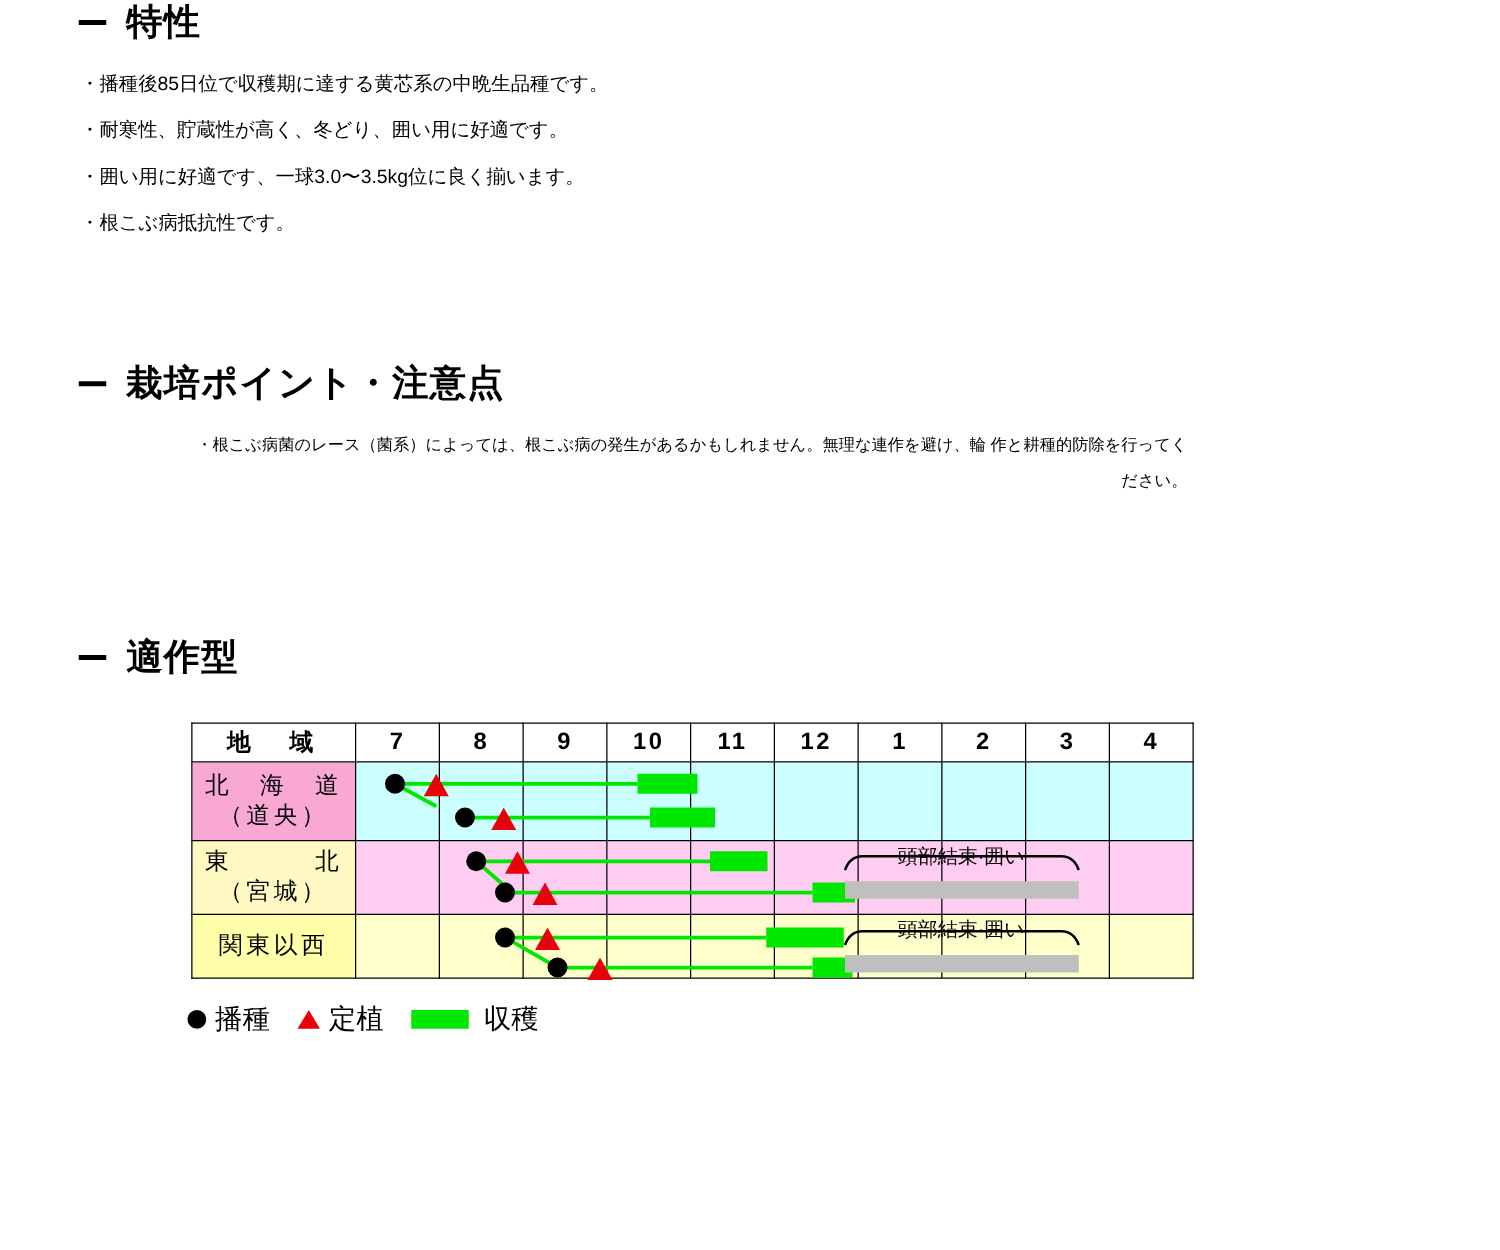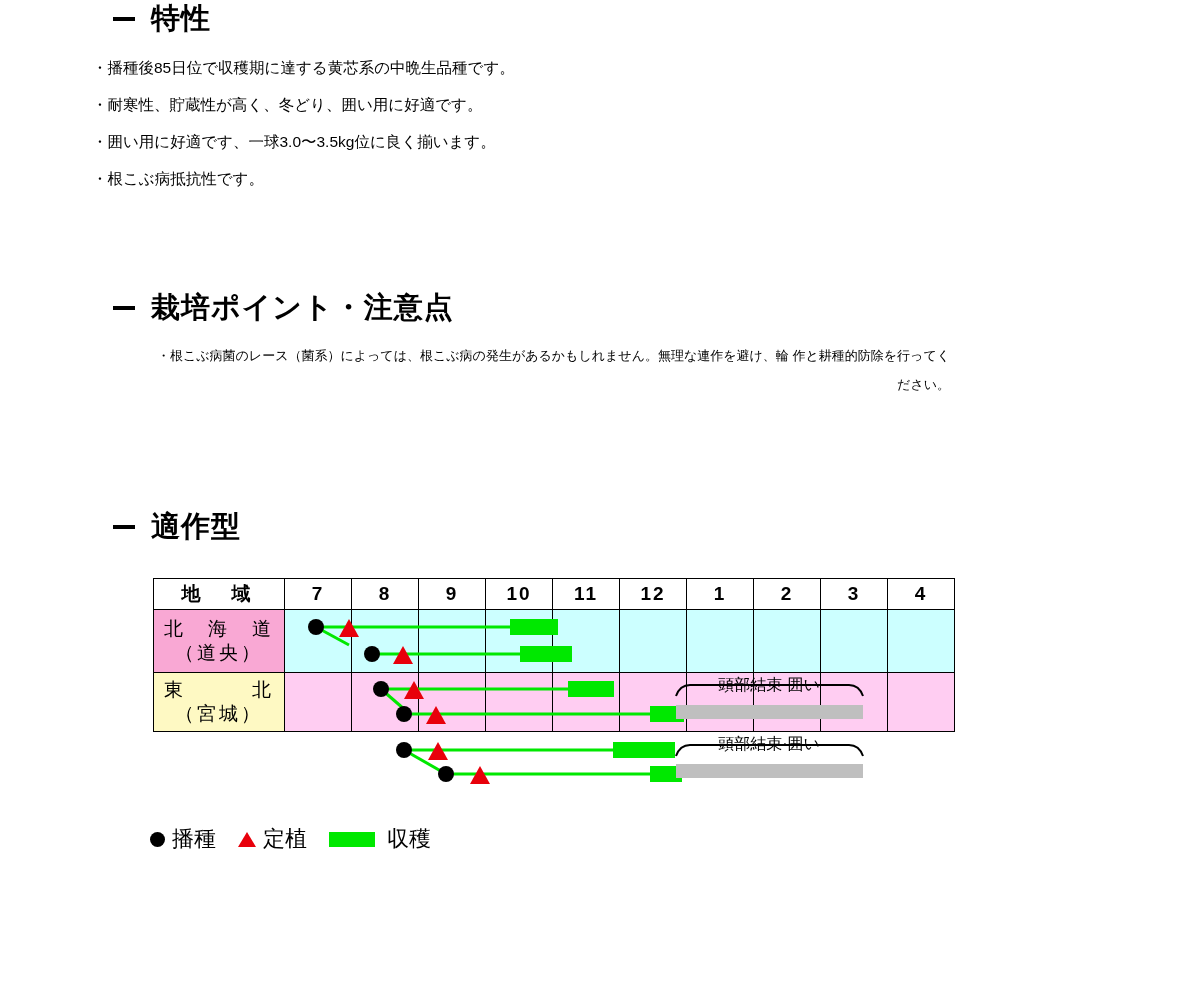--- a/index.html
+++ b/index.html
@@ -35,25 +35,25 @@
     background: #000;
     margin-right: 16px;
     position: relative;
     top: -7px;
   }
   .heading-text {
     font-size: 29px;
     letter-spacing: 1px;
     line-height: 1;
   }
-  .h-indent { padding-left: 113px; }
+  .h-indent { padding-left: 63px; }
 
   
   .bullets {
-    padding-left: 92px;
+    padding-left: 64px;
     font-size: 15.5px;
     font-family: "Liberation Sans", sans-serif;
   }
   .bullets .line {
     margin: 0 0 20px 0;
     line-height: 1.1;
   }
   .note {
     padding-left: 151px;
     padding-right: 250px;
@@ -119,21 +119,20 @@
 
   
   .legend {
     position: absolute;
     left: 150px;
     top: 800px;
     display: flex;
     align-items: center;
     font-size: 22px;
     font-family: "Liberation Sans", sans-serif;
-    margin-top: 24px;
   }
   .legend .item { display: flex; align-items: center; margin-right: 22px; }
   .dot {
     width: 15px; height: 15px; border-radius: 50%;
     background: #000; margin-right: 7px;
   }
   .tri {
     width: 0; height: 0;
     border-left: 9px solid transparent;
     border-right: 9px solid transparent;
@@ -235,20 +234,35 @@
         <td class="pink"></td>
         <td class="pink"></td>
         <td class="pink"></td>
         <td class="pink"></td>
         <td class="pink"></td>
         <td class="pink"></td>
         <td class="pink"></td>
         <td class="pink"></td>
         <td class="pink"></td>
       </tr>
+      <tr class="r3">
+        <td class="regionhead lab-cream">
+          <div>関東以西</div>
+        </td>
+        <td class="cream"></td>
+        <td class="cream"></td>
+        <td class="cream"></td>
+        <td class="cream"></td>
+        <td class="cream"></td>
+        <td class="cream"></td>
+        <td class="cream"></td>
+        <td class="cream"></td>
+        <td class="cream"></td>
+        <td class="cream"></td>
+      </tr>
     </tbody>
   </table>
 
   <svg class="overlay" viewBox="0 0 784 218">
 
     <line x1="163" y1="49" x2="357" y2="49" stroke="#00e800" stroke-width="3"></line>
     <line x1="163" y1="49" x2="196" y2="67" stroke="#00e800" stroke-width="3"></line>
     <rect x="357" y="41" width="48" height="16" fill="#00e800"></rect>
     <circle cx="163" cy="49" r="8" fill="#000"></circle>
     <polygon points="196,41 206,59 186,59" fill="#e8000b"></polygon>

